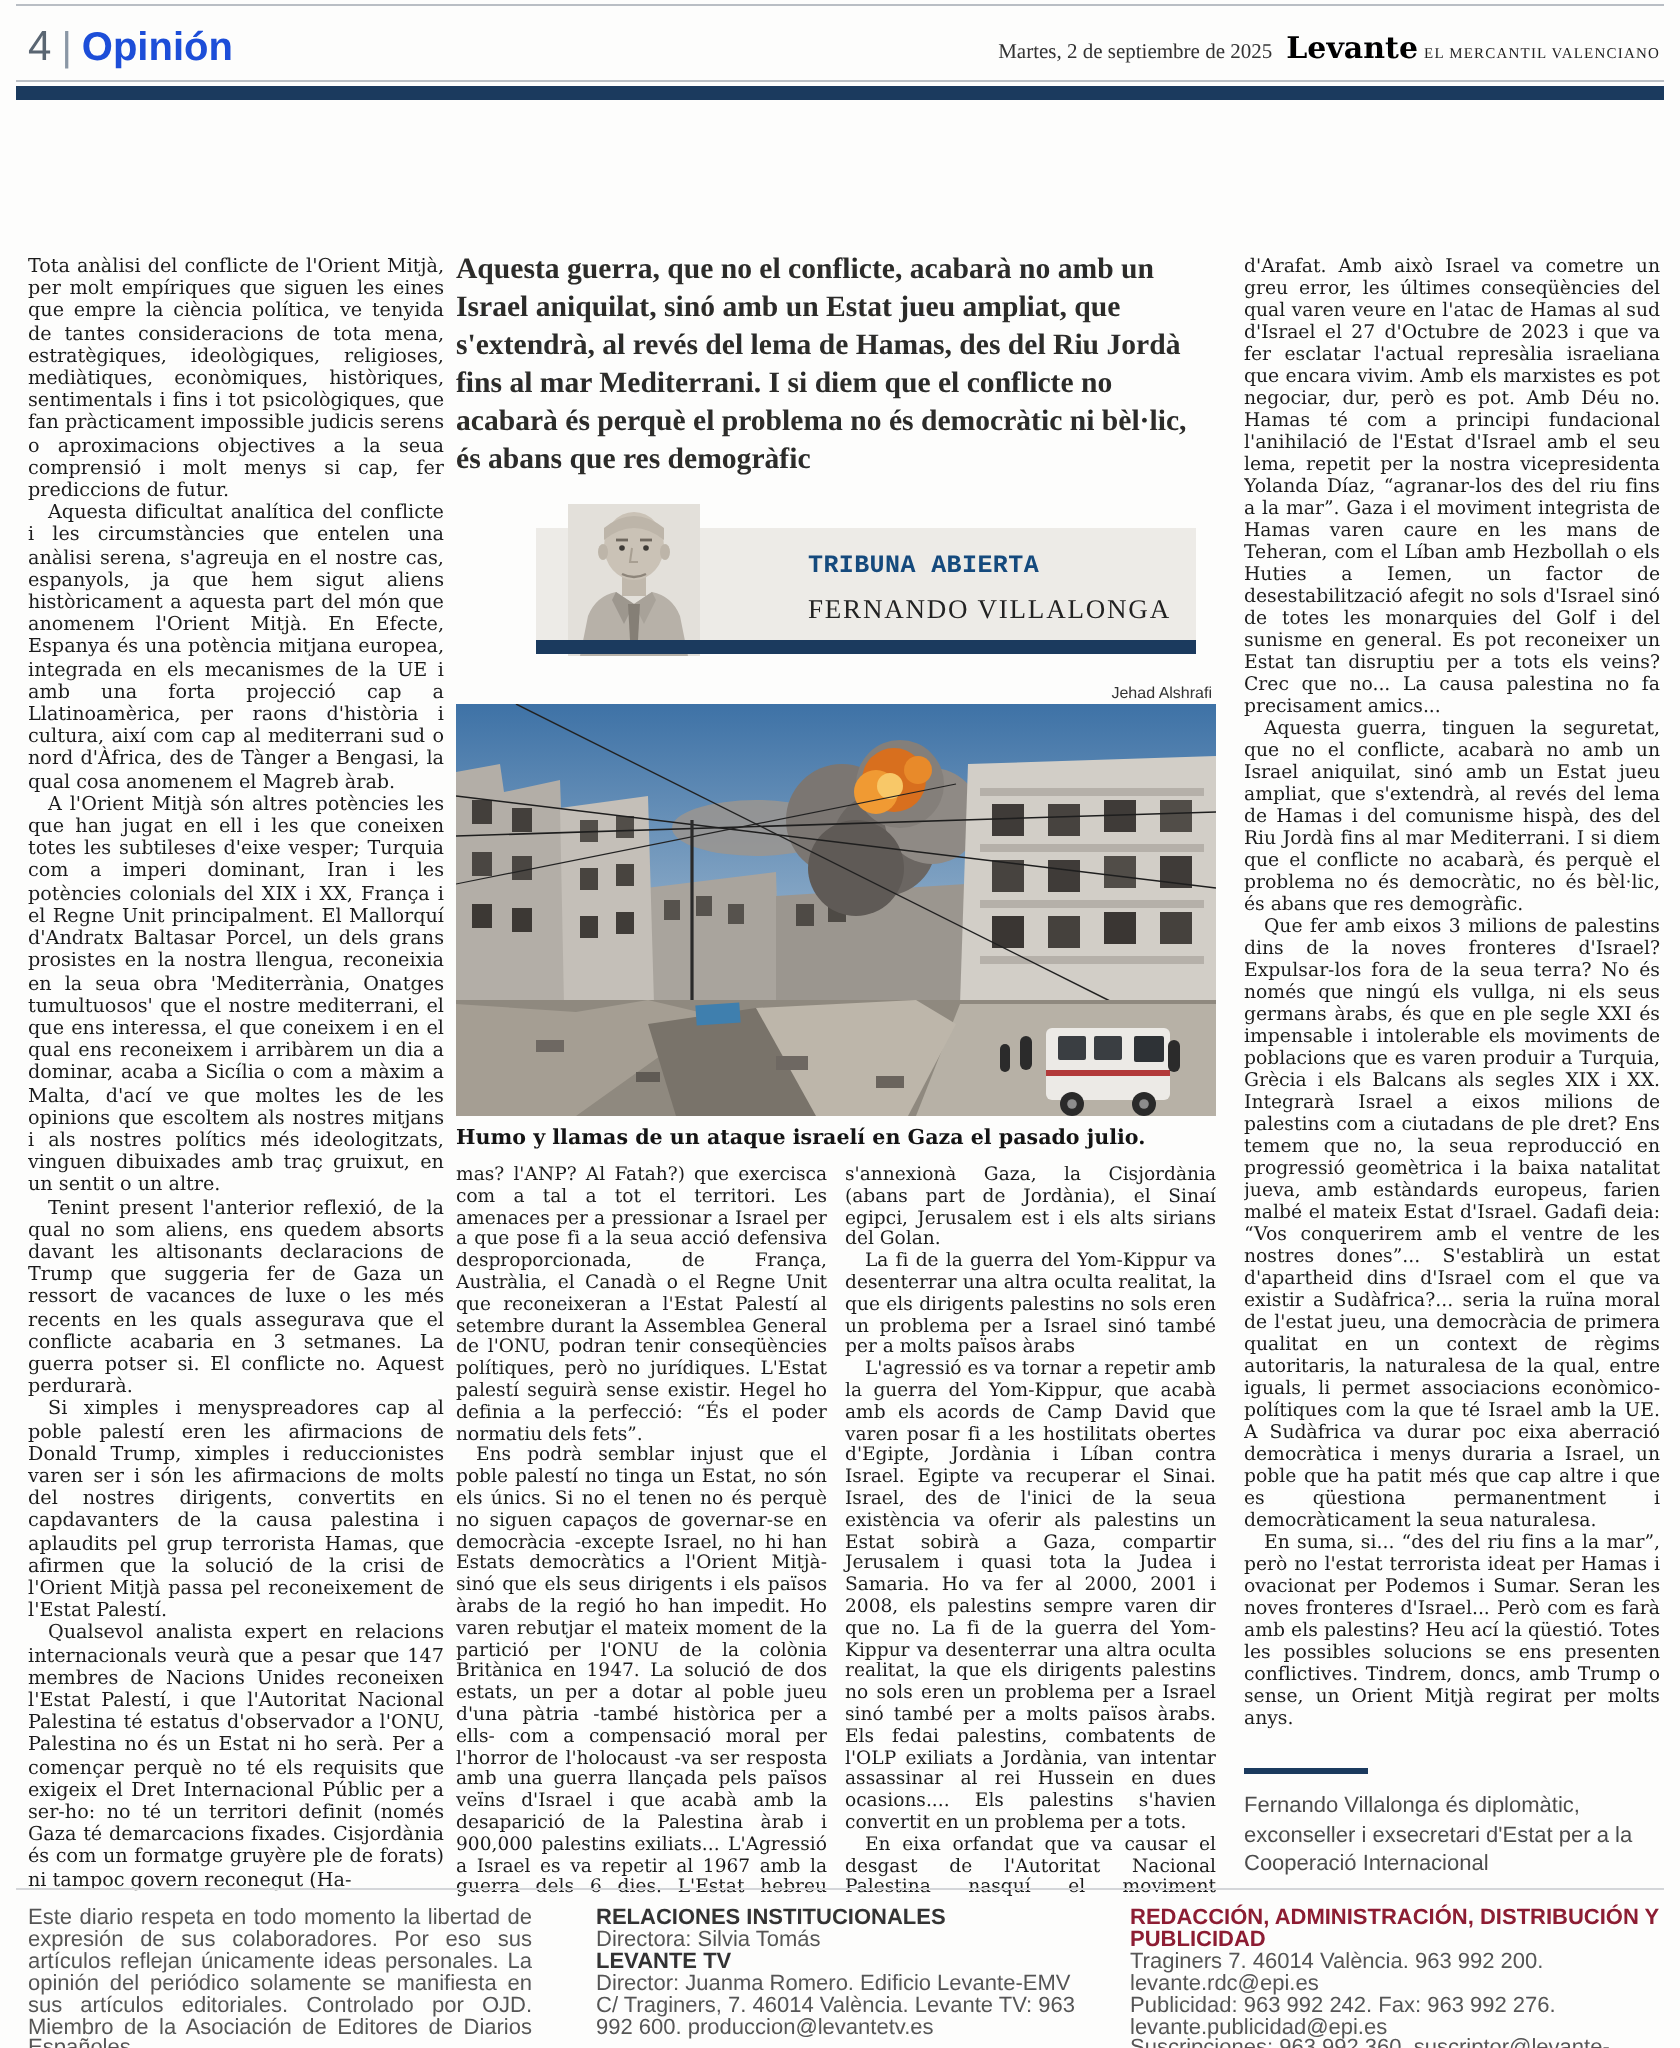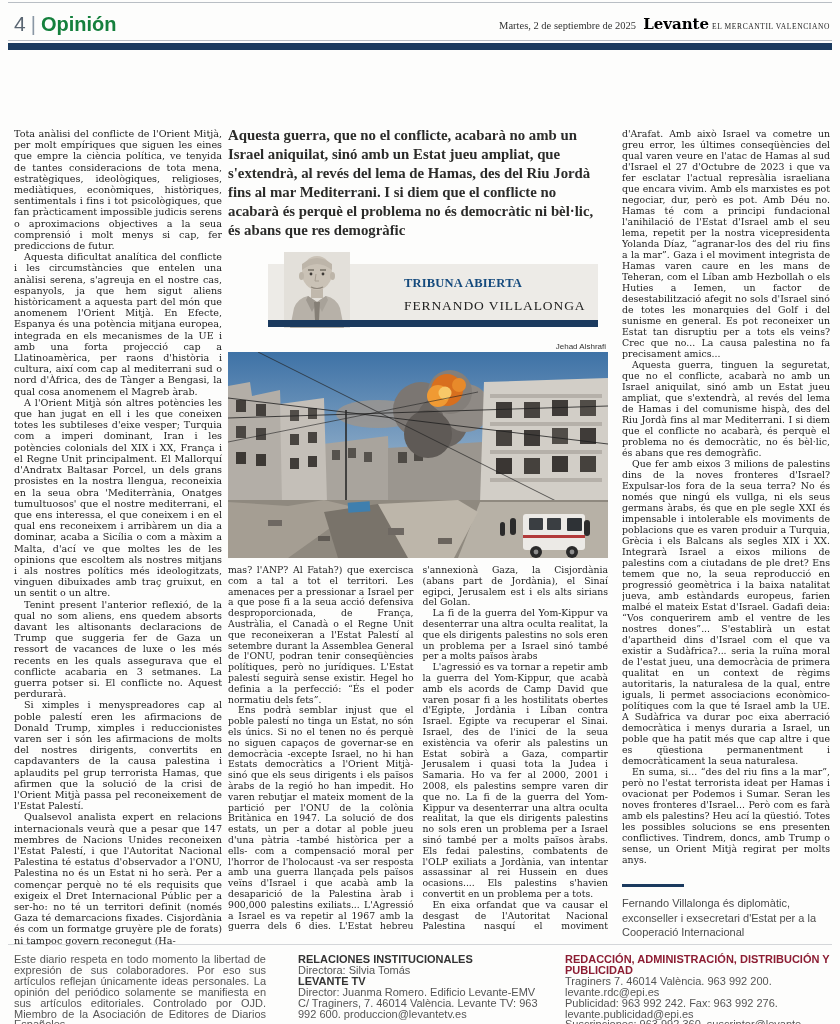--- a/index.html
+++ b/index.html
@@ -9,21 +9,21 @@
   .hairline { position:absolute; left:8px; right:8px; height:1px; background:#b9bec4; }
   .hl-top  { top:2px; }
   .hl-mid  { top:40px; }
   .hl-foot { top:944px; background:#d4d6d9; }
   .navybar { position:absolute; top:43px; left:8px; right:8px; height:7px; background:#1b3a5e; }
 
   .pagehead { position:absolute; top:8px; left:14px; right:10px; height:30px; }
   .foliobox { position:absolute; left:0; bottom:2px; font-family:"Liberation Sans",sans-serif; }
   .folio-num { font-size:21px; color:#5a6672; }
   .folio-sep { font-size:20px; color:#8a97a5; margin:0 5px; font-weight:300; }
-  .folio-sec { font-size:20px; font-weight:bold; color:#15803d; }
+  .folio-sec { font-size:20px; font-weight:bold; color:#1d4ed8; }
   .datebox { position:absolute; right:0; bottom:5px; font-family:"Liberation Serif",serif;
              font-size:10.5px; color:#333; white-space:nowrap; }
   .mast { font-family:"DejaVu Serif",serif; font-weight:bold; font-size:15px; color:#000000; margin-left:7px; }
   .mast-suffix { font-size:7.5px; letter-spacing:0.6px; color:#222; margin-left:3px; }
 
   .headline { position:absolute; top:56px; left:0; width:100%; margin:0; text-align:center;
               font:italic 400 40px/1.15 "DejaVu Serif",serif; color:#1d1d1b; letter-spacing:-0.5px; }
 
   .bodytext p { margin:0; text-indent:10px; text-align:justify; hyphens:auto; }
   .bodytext p:first-child { text-indent:0; }
@@ -34,21 +34,21 @@
           font-size:9.4px; line-height:11px; }
 
   .centerblock { position:absolute; left:228px; top:126px; width:380px; }
   .standfirst { margin:0; font-family:"Liberation Serif",serif; font-weight:bold;
                 font-size:14.8px; line-height:19px; text-align:left; color:#2c2c2a; }
   .tribuna { position:relative; height:84px; margin-top:10px; }
   .tbox { position:absolute; left:40px; top:14px; width:330px; height:56px; background:#edebe7; }
   .tbar { position:absolute; left:40px; top:70px; width:330px; height:7px; background:#1b3a5e; }
   .portrait { position:absolute; left:52px; top:0; width:74px; height:78px; }
   .tmeta { position:absolute; left:176px; top:26px; }
-  .kicker { font-family:Liberation Serif, serif; font-weight:bold; font-size:12.5px;
+  .kicker { font-family:Liberation Mono, monospace; font-weight:bold; font-size:12.5px;
             color:#154a7d; letter-spacing:0.2px; }
   .author { font-family:"Liberation Serif",serif; font-size:13.5px; color:#222;
             letter-spacing:0.9px; margin-top:7px; }
 
   .credit { text-align:right; font-family:"Liberation Sans",sans-serif; font-size:8px;
             color:#333; margin:8px 2px 1px 0; }
   .photo { display:block; width:380px; height:206px; background:#9db4c6; }
   .caption { margin:5px 0 0; font-weight:bold; font-size:10.3px; line-height:13px; color:#141414; }
   .twocol { margin-top:7px; height:372px; overflow:hidden; column-count:2; column-gap:9px;
             column-fill:auto; font-size:9.3px; line-height:10.8px; }
@@ -219,20 +219,21 @@
           <circle cx="49" cy="44" r="2.4" fill="#8d8d8d"></circle>
       </g>
 
       <g fill="#2b2b2b">
         <rect x="282" y="166" width="6" height="17" rx="3"></rect>
         <rect x="272" y="170" width="5" height="14" rx="2.5"></rect>
         <rect x="356" y="168" width="6" height="16" rx="3"></rect>
       </g>
     </svg>
 
+    <p class="caption">Humo y llamas de un ataque israelí en Gaza el pasado julio.</p>
 
     <div class="twocol bodytext">
         <p>mas? l'ANP? Al Fatah?) que exercisca com a tal a tot el territori. Les amenaces per a pressionar a Israel per a que pose fi a la seua acció defensiva desproporcionada, de França, Austràlia, el Canadà o el Regne Unit que reconeixeran a l'Estat Palestí al setembre durant la Assemblea General de l'ONU, podran tenir conseqüències polítiques, però no jurídiques. L'Estat palestí seguirà sense existir. Hegel ho definia a la perfecció: “És el poder normatiu dels fets”.</p>
         <p>Ens podrà semblar injust que el poble palestí no tinga un Estat, no són els únics. Si no el tenen no és perquè no siguen capaços de governar-se en democràcia -excepte Israel, no hi han Estats democràtics a l'Orient Mitjà- sinó que els seus dirigents i els països àrabs de la regió ho han impedit. Ho varen rebutjar el mateix moment de la partició per l'ONU de la colònia Britànica en 1947. La solució de dos estats, un per a dotar al poble jueu d'una pàtria -també històrica per a ells- com a compensació moral per l'horror de l'holocaust -va ser resposta amb una guerra llançada pels països veïns d'Israel i que acabà amb la desaparició de la Palestina àrab i 900,000 palestins exiliats... L'Agressió a Israel es va repetir al 1967 amb la guerra dels 6 dies. L'Estat hebreu s'annexionà Gaza, la Cisjordània (abans part de Jordània), el Sinaí egipci, Jerusalem est i els alts sirians del Golan.</p>
         <p>La fi de la guerra del Yom-Kippur va desenterrar una altra oculta realitat, la que els dirigents palestins no sols eren un problema per a Israel sinó també per a molts països àrabs</p>
         <p>L'agressió es va tornar a repetir amb la guerra del Yom-Kippur, que acabà amb els acords de Camp David que varen posar fi a les hostilitats obertes d'Egipte, Jordània i Líban contra Israel. Egipte va recuperar el Sinai. Israel, des de l'inici de la seua existència va oferir als palestins un Estat sobirà a Gaza, compartir Jerusalem i quasi tota la Judea i Samaria. Ho va fer al 2000, 2001 i 2008, els palestins sempre varen dir que no. La fi de la guerra del Yom-Kippur va desenterrar una altra oculta realitat, la que els dirigents palestins no sols eren un problema per a Israel sinó també per a molts països àrabs. Els fedai palestins, combatents de l'OLP exiliats a Jordània, van intentar assassinar al rei Hussein en dues ocasions.... Els palestins s'havien convertit en un problema per a tots.</p>
         <p>En eixa orfandat que va causar el desgast de l'Autoritat Nacional Palestina nasquí el moviment integrista Hamas. En el seu impuls inicial va tenir la complicitat de Tel Aviv que va voler afeblir amb la divisió als marxistes</p>
       </div>
   </div>
 

